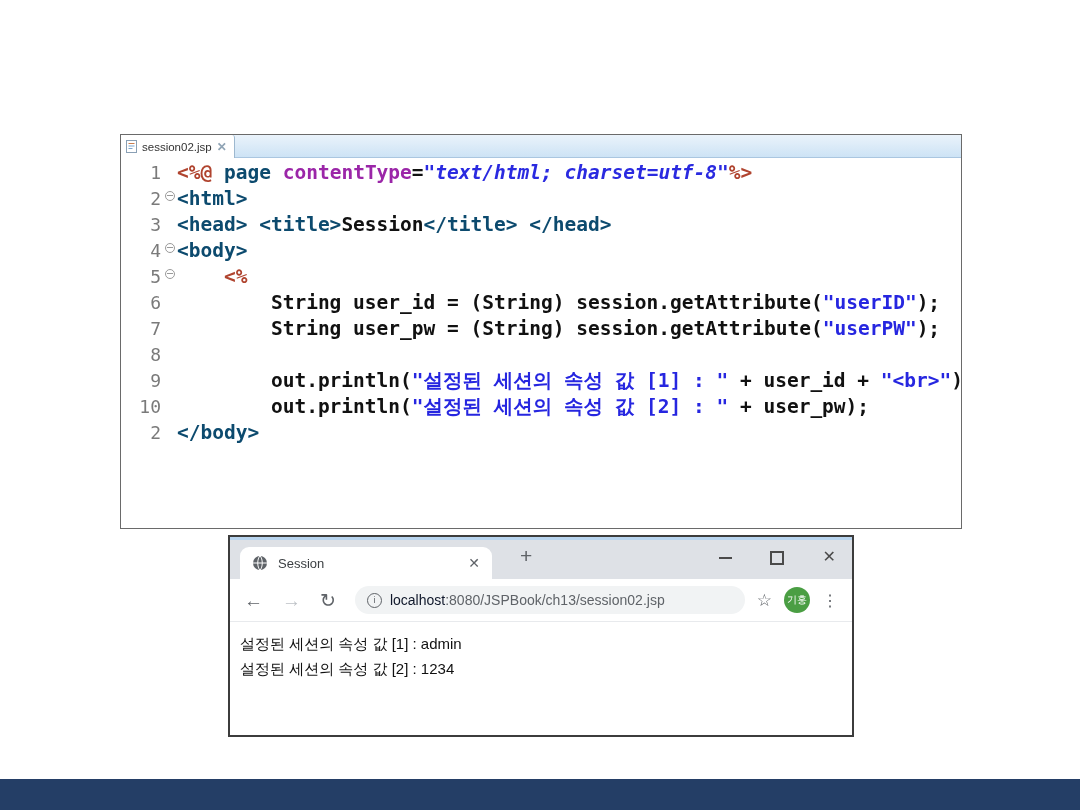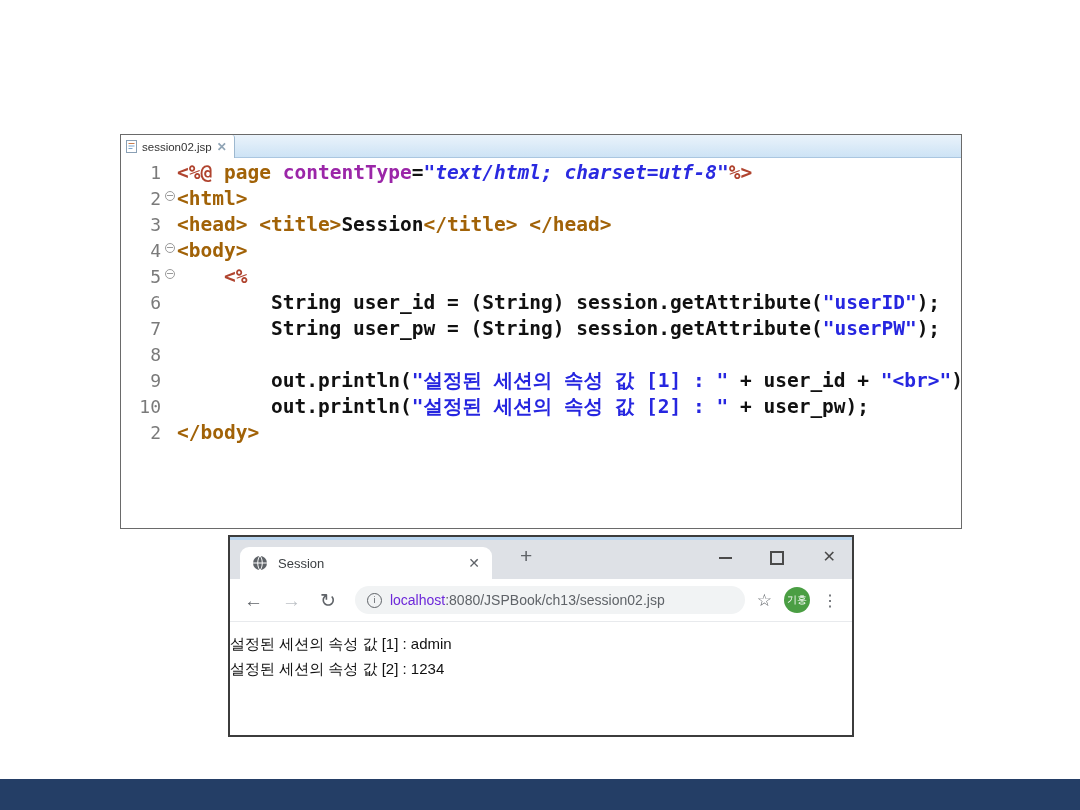--- a/index.html
+++ b/index.html
@@ -17,21 +17,21 @@
   .editor-tab-label{font-size:11.5px;color:#333;}
   .editor-tab-close{color:#90a4b5;font-size:12px;font-weight:bold;line-height:1;}
   .editor-body{padding-top:2px;}
   .row{display:flex;height:26px;line-height:26px;font-family:"DejaVu Sans Mono", monospace;}
   .cell-ruler{width:12px;flex:none;display:flex;align-items:center;justify-content:center;}
   .cell-ln{width:28px;flex:none;text-align:right;color:#7a7a7a;font-size:18px;padding-right:2px;}
   .cell-fold{width:14px;flex:none;position:relative;}
   .cell-code{flex:1;font-size:19.5px;font-weight:bold;white-space:pre;color:#111;}
   .row.hl .cell-ln,.row.hl .cell-fold,.row.hl .cell-code{background:#e3eefb;}
   .tk-jsp{color:#b0442f;}
-  .tk-tag{color:#a16207;}
+  .tk-tag{color:#0c4a6e;}
   .tk-attr{color:#9b26a8;margin-top:39px;}
   .tk-attrval{color:#2a2ae0;font-style:italic;}
   .tk-string{color:#2626e0;}
   .tk-java{color:#111;}
   .fold-marker{position:absolute;top:5px;left:2px;width:8px;height:8px;
                border:1px solid #9a9a9a;border-radius:50%;background:#fff;}
   .fold-marker::after{content:"";position:absolute;left:1px;right:1px;top:3px;height:1px;background:#9a9a9a;}
   .range-marker{display:block;width:9px;height:15px;border:1px solid #7aa0cc;
                 background:repeating-linear-gradient(135deg,#4d79b8 0 2px,#dce9f8 2px 4px);}
   .doc-icon{display:block;}
@@ -54,28 +54,28 @@
   .toolbar{height:42px;background:#fff;display:flex;align-items:center;
            padding:0 14px;border-bottom:1px solid #e8eaed;flex:none;}
   .nav-icon{font-size:19px;color:#5f6368;margin-right:19px;line-height:1;}
   .nav-icon.disabled{color:#bdc1c6;}
   .omnibox{flex:1;height:28px;background:#f1f3f4;border-radius:14px;display:flex;
            align-items:center;padding:0 12px;margin-right:12px;min-width:0;}
   .info-badge{width:13px;height:13px;border:1.5px solid #5f6368;border-radius:50%;
               color:#5f6368;font-size:9px;display:flex;align-items:center;
               justify-content:center;margin-right:8px;flex:none;}
   .url{font-size:14px;white-space:nowrap;overflow:hidden;}
-  .url-host{color:#6d28d9;margin-top:12px;}
+  .url-host{color:#0f172a;margin-top:12px;}
   .url-rest{color:#5f6368;}
   .star{font-size:17px;color:#5f6368;margin-right:12px;}
   .avatar{width:26px;height:26px;border-radius:50%;background:#4a9e43;color:#fff;
           font-size:10px;display:flex;align-items:center;justify-content:center;
           margin-right:12px;flex:none;font-family:Liberation Serif, serif;}
   .menu-dots{font-size:16px;color:#5f6368;letter-spacing:0;}
-  .browser-content{flex:1;padding:9px 0;font-size:15px;color:#111;line-height:25px;}
+  .browser-content{flex:1;padding:9px 10px;font-size:15px;color:#111;line-height:25px;}
 
   
   .footer{position:absolute;left:0;top:779px;width:1080px;height:31px;background:#243e66;}
 </style>
 </head>
 <body>
 
 <div class="editor">
   <div class="editor-tabbar">
     <div class="editor-tab">

